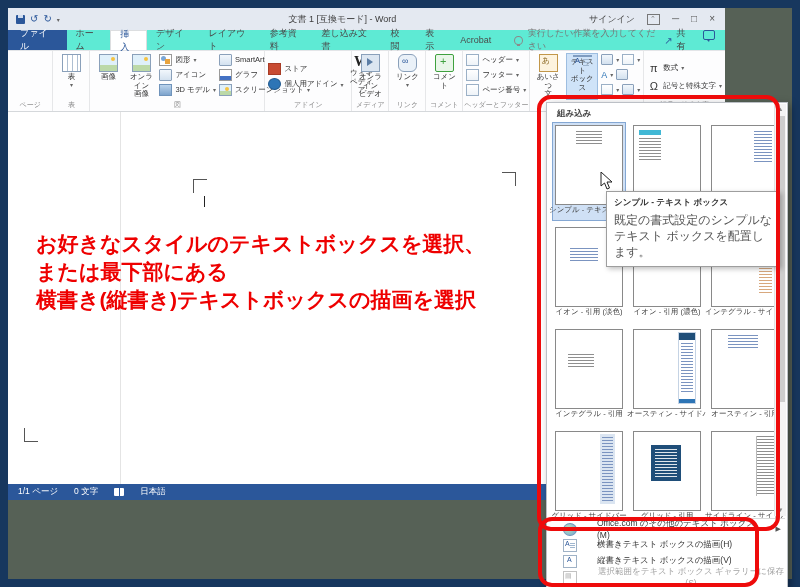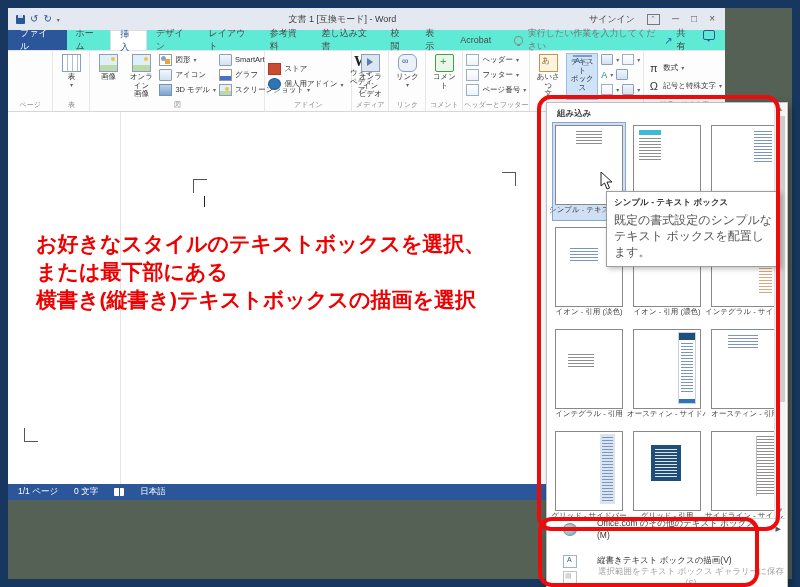--- a/index.html
+++ b/index.html
@@ -464,20 +464,24 @@
       <div class="dn">▼</div>
     </div>
 
     <div class="msep"></div>
 
     <div class="mitem" style="top:418px;">
       <span class="mi globe"></span>
       <span>Office.com のその他のテキスト ボックス(M)</span>
       <span class="subarr">▶</span>
     </div>
+    <div class="mitem" style="top:434px;">
+      <span class="mi hA"></span>
+      <span>横書きテキスト ボックスの描画(H)</span>
+    </div>
     <div class="mitem" style="top:450px;">
       <span class="mi vA"></span>
       <span>縦書きテキスト ボックスの描画(V)</span>
     </div>
     <div class="mitem dis" style="top:466px;text-align:center;">
       <span class="mi dis"></span>
       <span>選択範囲をテキスト ボックス ギャラリーに保存(S)</span>
     </div>
   </div>
 

